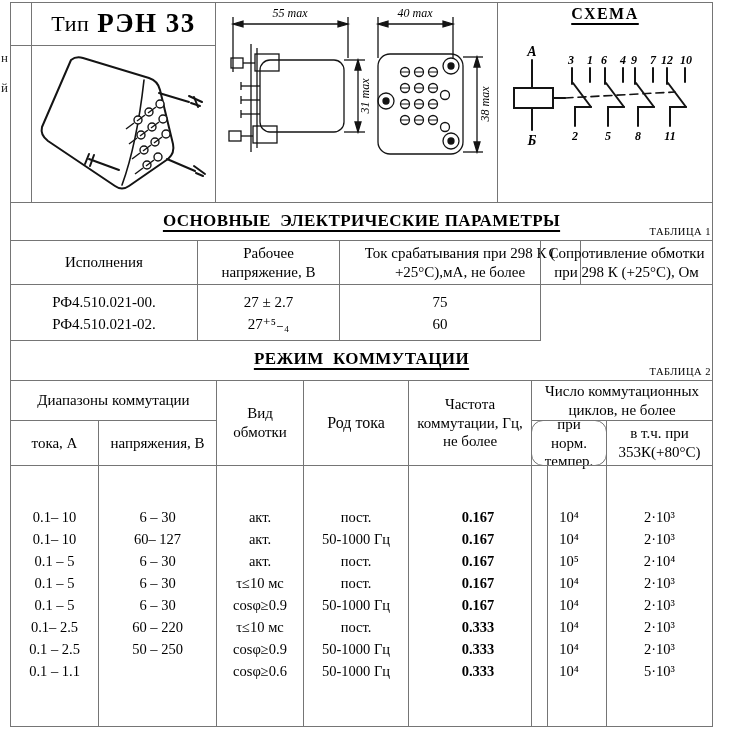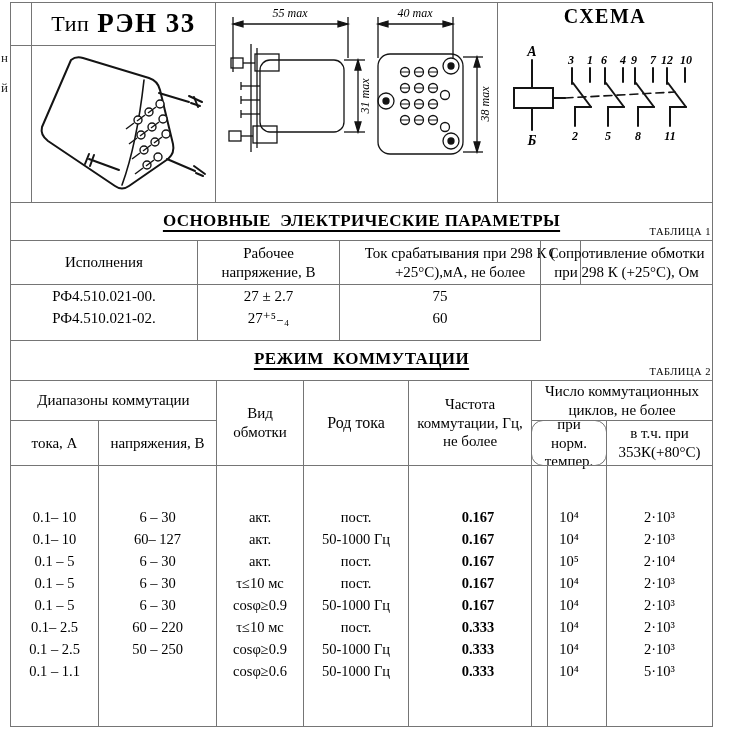--- a/index.html
+++ b/index.html
@@ -13,40 +13,40 @@
   .hline { position:absolute; height:1px; background:#757575; }
   .frame { position:absolute; box-sizing:border-box; border:1px solid #757575; }
 
   .margin-char { position:absolute; left:1px; font-size:13px; color:#222; }
 
   .type-title { display:flex; align-items:center; justify-content:center; }
   .type-prefix { font-size:22px; letter-spacing:0.5px; }
   .type-model  { font-size:27px; font-weight:bold; letter-spacing:1.5px; margin-left:8px; }
 
   .schema-title {
-    font-size:20px; font-weight:bold; letter-spacing:1.5px;
-    text-decoration-thickness:1.5px; text-underline-offset:4px;
+    font-size:16px; font-weight:bold; letter-spacing:1.5px;
+    text-decoration:underline; text-decoration-thickness:1.5px; text-underline-offset:4px;
   }
 
   .band-title {
     font-size:17px; font-weight:bold; letter-spacing:0.4px; white-space:pre;
     text-decoration:underline; text-decoration-thickness:1.5px; text-underline-offset:4px;
   }
   .table-tag { font-size:10.5px; letter-spacing:0.5px; }
 
   .cell {
     position:absolute; box-sizing:border-box; border:1px solid #757575;
     display:flex; flex-direction:column; align-items:center; justify-content:center;
     text-align:center; font-size:15px; line-height:1.25; padding:2px 6px;
   }
   .datacell {
     position:absolute; box-sizing:border-box; border:1px solid #757575;
     text-align:center;
   }
-  .t1-data { padding-top:0; }
+  .t1-data { padding-top:6px; }
   .t1-data .line { height:22px; line-height:22px; font-size:15px; }
   .t2-data { padding-top:40px; }
   .t2-data .line { height:22px; line-height:22px; font-size:14.5px; }
 
   svg text { font-family:"Liberation Serif","DejaVu Serif",serif; }
   .dim-label { font-size:12px; font-style:italic; }
   .pin-label { font-size:12px; font-style:italic; font-weight:bold; }
   .coil-label { font-size:14px; font-style:italic; font-weight:bold; }
 </style>
 </head>

